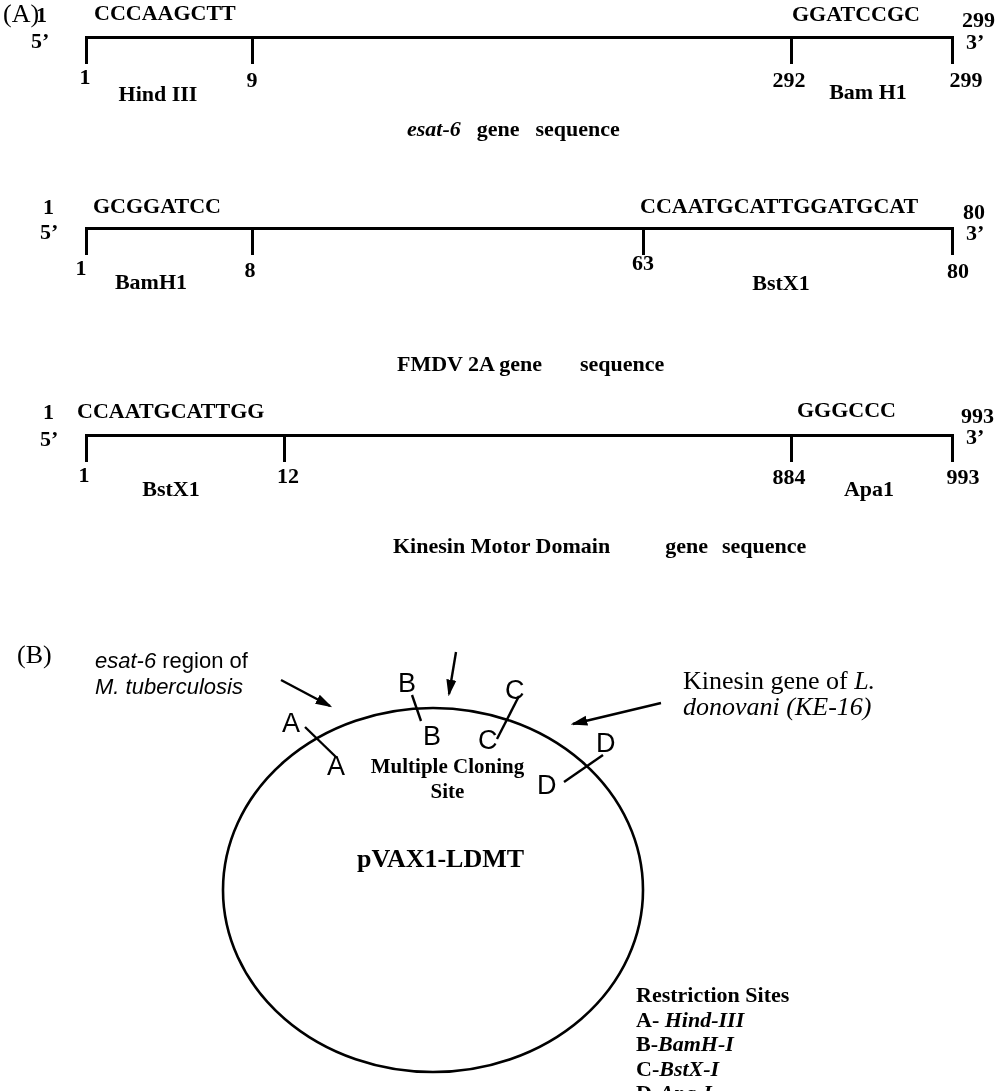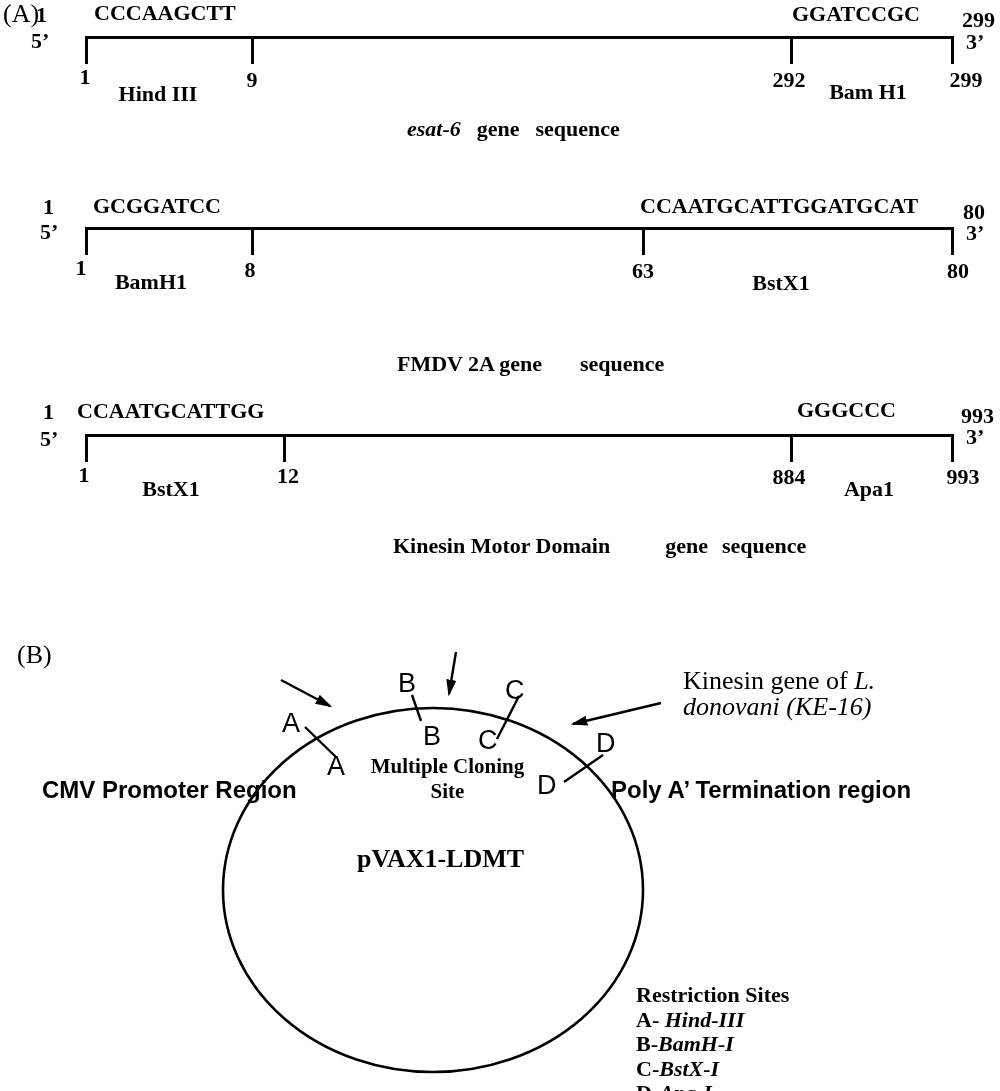--- a/index.html
+++ b/index.html
@@ -65,21 +65,21 @@
     <div class="abs bserif" style="left:640px;top:195px;">CCAATGCATTGGATGCAT</div>
     <div class="abs bserif" style="left:963px;top:201px;">80</div>
     <div class="abs bserif" style="left:966px;top:222px;">3’</div>
     <div class="hline" style="left:85px;top:227px;width:869px;"></div>
     <div class="vtick" style="left:85px;top:227px;"></div>
     <div class="vtick" style="left:251px;top:227px;"></div>
     <div class="vtick" style="left:642px;top:227px;"></div>
     <div class="vtick" style="left:951px;top:227px;"></div>
     <div class="abs bserif cx" style="left:81px;top:257px;">1</div>
     <div class="abs bserif cx" style="left:250px;top:259px;">8</div>
-    <div class="abs bserif cx" style="left:643px;top:260px;text-align:center;">63</div>
+    <div class="abs bserif cx" style="left:643px;top:252px;text-align:center;">63</div>
     <div class="abs bserif cx" style="left:958px;top:260px;">80</div>
     <div class="abs bserif cx" style="left:151px;top:271px;">BamH1</div>
     <div class="abs bserif cx" style="left:781px;top:272px;">BstX1</div>
     <div class="abs bserif" style="left:397px;top:317px;margin-top:36px;"><span>FMDV 2A gene</span><span class="capgap38">sequence</span></div>
   </div>
 
   <div>
     <div class="abs bserif" style="left:43px;top:401px;">1</div>
     <div class="abs bserif" style="left:40px;top:428px;">5’</div>
     <div class="abs bserif" style="left:77px;top:400px;">CCAATGCATTGG</div>
@@ -111,29 +111,31 @@
     <line x1="412" y1="695" x2="421" y2="721" stroke="#000" stroke-width="2.4"></line>
     <line x1="519" y1="696" x2="497" y2="739" stroke="#000" stroke-width="2.4"></line>
     <line x1="603" y1="755" x2="564" y2="782" stroke="#000" stroke-width="2.4"></line>
     <line x1="281" y1="680" x2="330" y2="706" stroke="#000" stroke-width="2.4" marker-end="url(#ah)"></line>
     <line x1="456" y1="652" x2="449" y2="694" stroke="#000" stroke-width="2.4" marker-end="url(#ah)"></line>
     <line x1="661" y1="703" x2="573" y2="724" stroke="#000" stroke-width="2.4" marker-end="url(#ah)"></line>
   </svg>
 
   <div class="abs panel-label" style="left:17px;top:642px;">(B)</div>
 
+  <div class="abs sans" style="left:95px;top:648px;">
+    <span class="it">esat-6</span><span> region of</span><br>
+    <span class="it">M. tuberculosis</span>
+  </div>
 
 
   <div class="abs serifreg" style="left:683px;top:668px;font-size:26px;">
     <span>Kinesin gene of </span><span class="it">L.</span><br>
     <span class="it">donovani (KE-16)</span>
   </div>
 
-  <div class="abs bsans" style="left:42px;top:778px;">CMV Promoter Region</div>
-  <div class="abs bsans" style="left:611px;top:778px;">Poly A’ Termination region</div>
 
   <div class="abs mcs" style="left:365px;top:754px;width:165px;">
     <span>Multiple Cloning</span><br>
     <span>Site</span>
   </div>
 
   <div class="abs plasmid-name" style="left:357px;top:846px;">pVAX1-LDMT</div>
 
   <div class="abs site-letter" style="left:282px;top:710px;">A</div>
   <div class="abs site-letter" style="left:327px;top:753px;">A</div>

